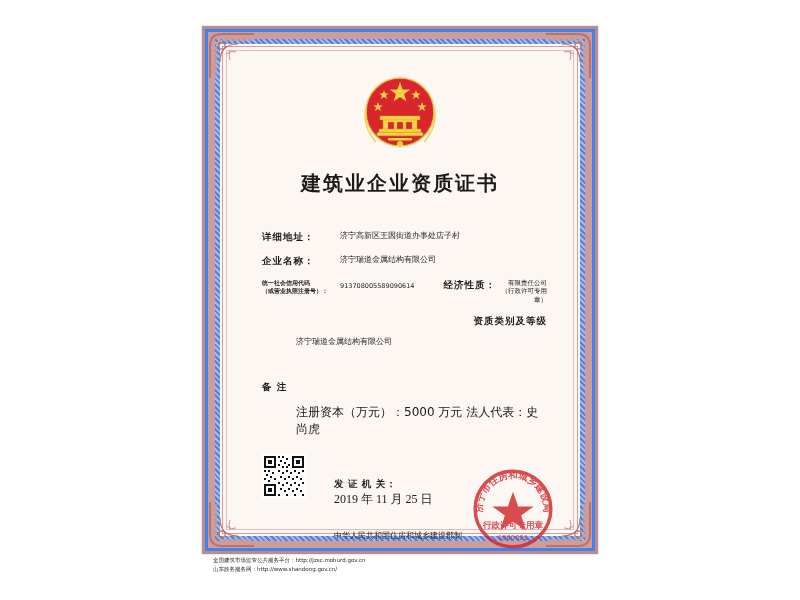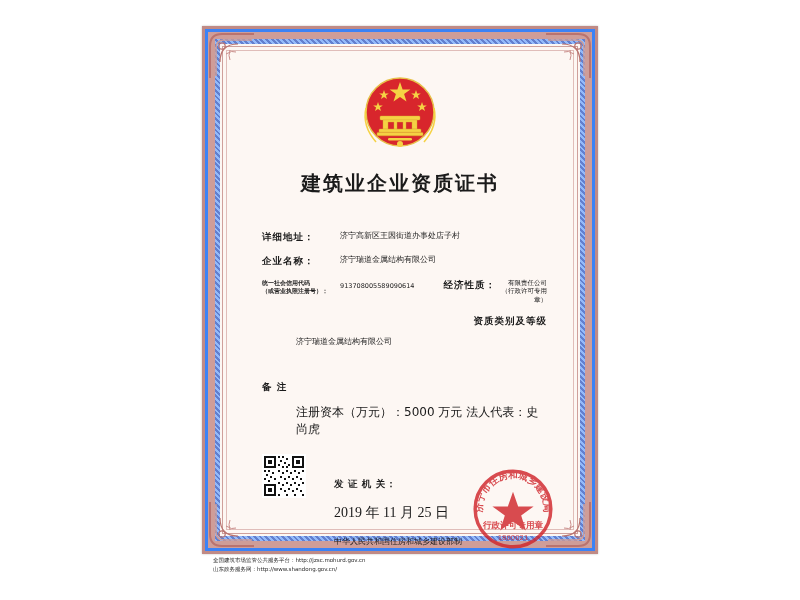--- a/index.html
+++ b/index.html
@@ -100,22 +100,22 @@
   }
   .qr svg{display:block;}
 
   
   .issuer{
     position:absolute;right:34px;top:452px;width:230px;text-align:left;
     font-size:9px;color:#1a1a1a;
     font-family:Liberation Serif, serif;
   }
   .issuer .line1{font-weight:bold;font-size:9.5px;letter-spacing:1px;}
-  .issuer .line2{margin-top:13px;font-size:14px;}
-  .issuer .line3{margin-top:14px;font-size:8px;}
+  .issuer .line2{font-size:12px;}
+  .issuer .line3{margin-top:22px;font-size:8px;}
 
   
   .seal{
     position:absolute;left:268px;top:440px;width:86px;height:86px;
     opacity:.82;
   }
 
   
   .footer{
     position:absolute;left:213px;top:556px;width:380px;

